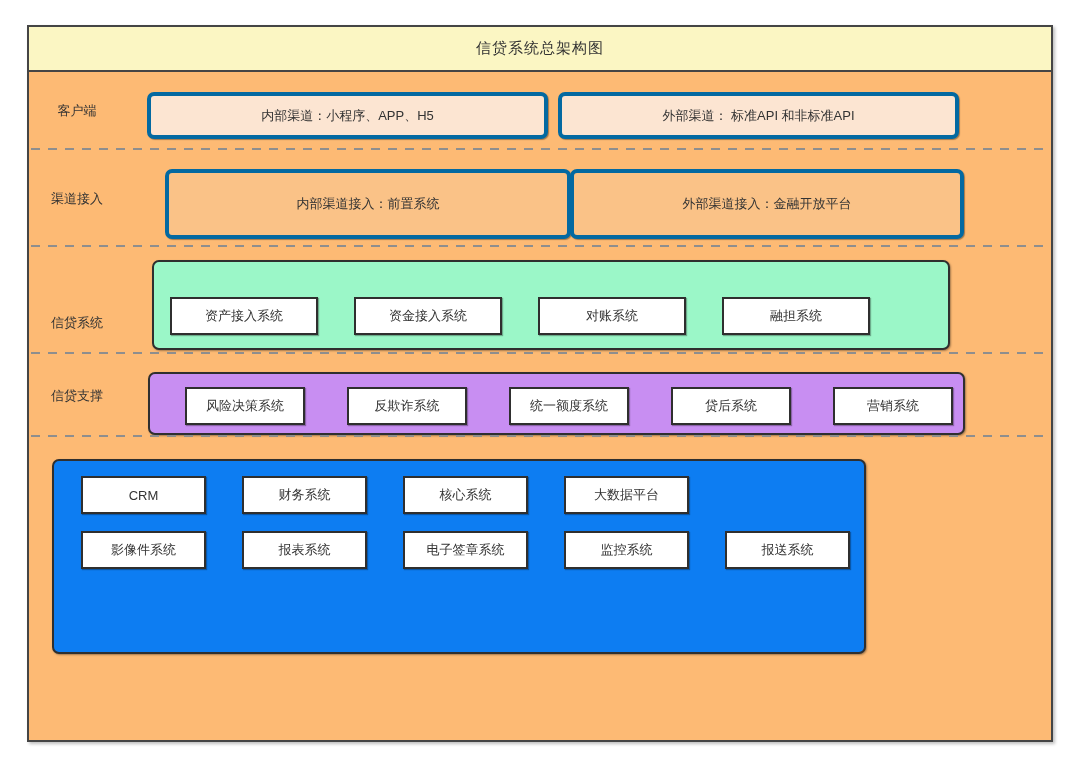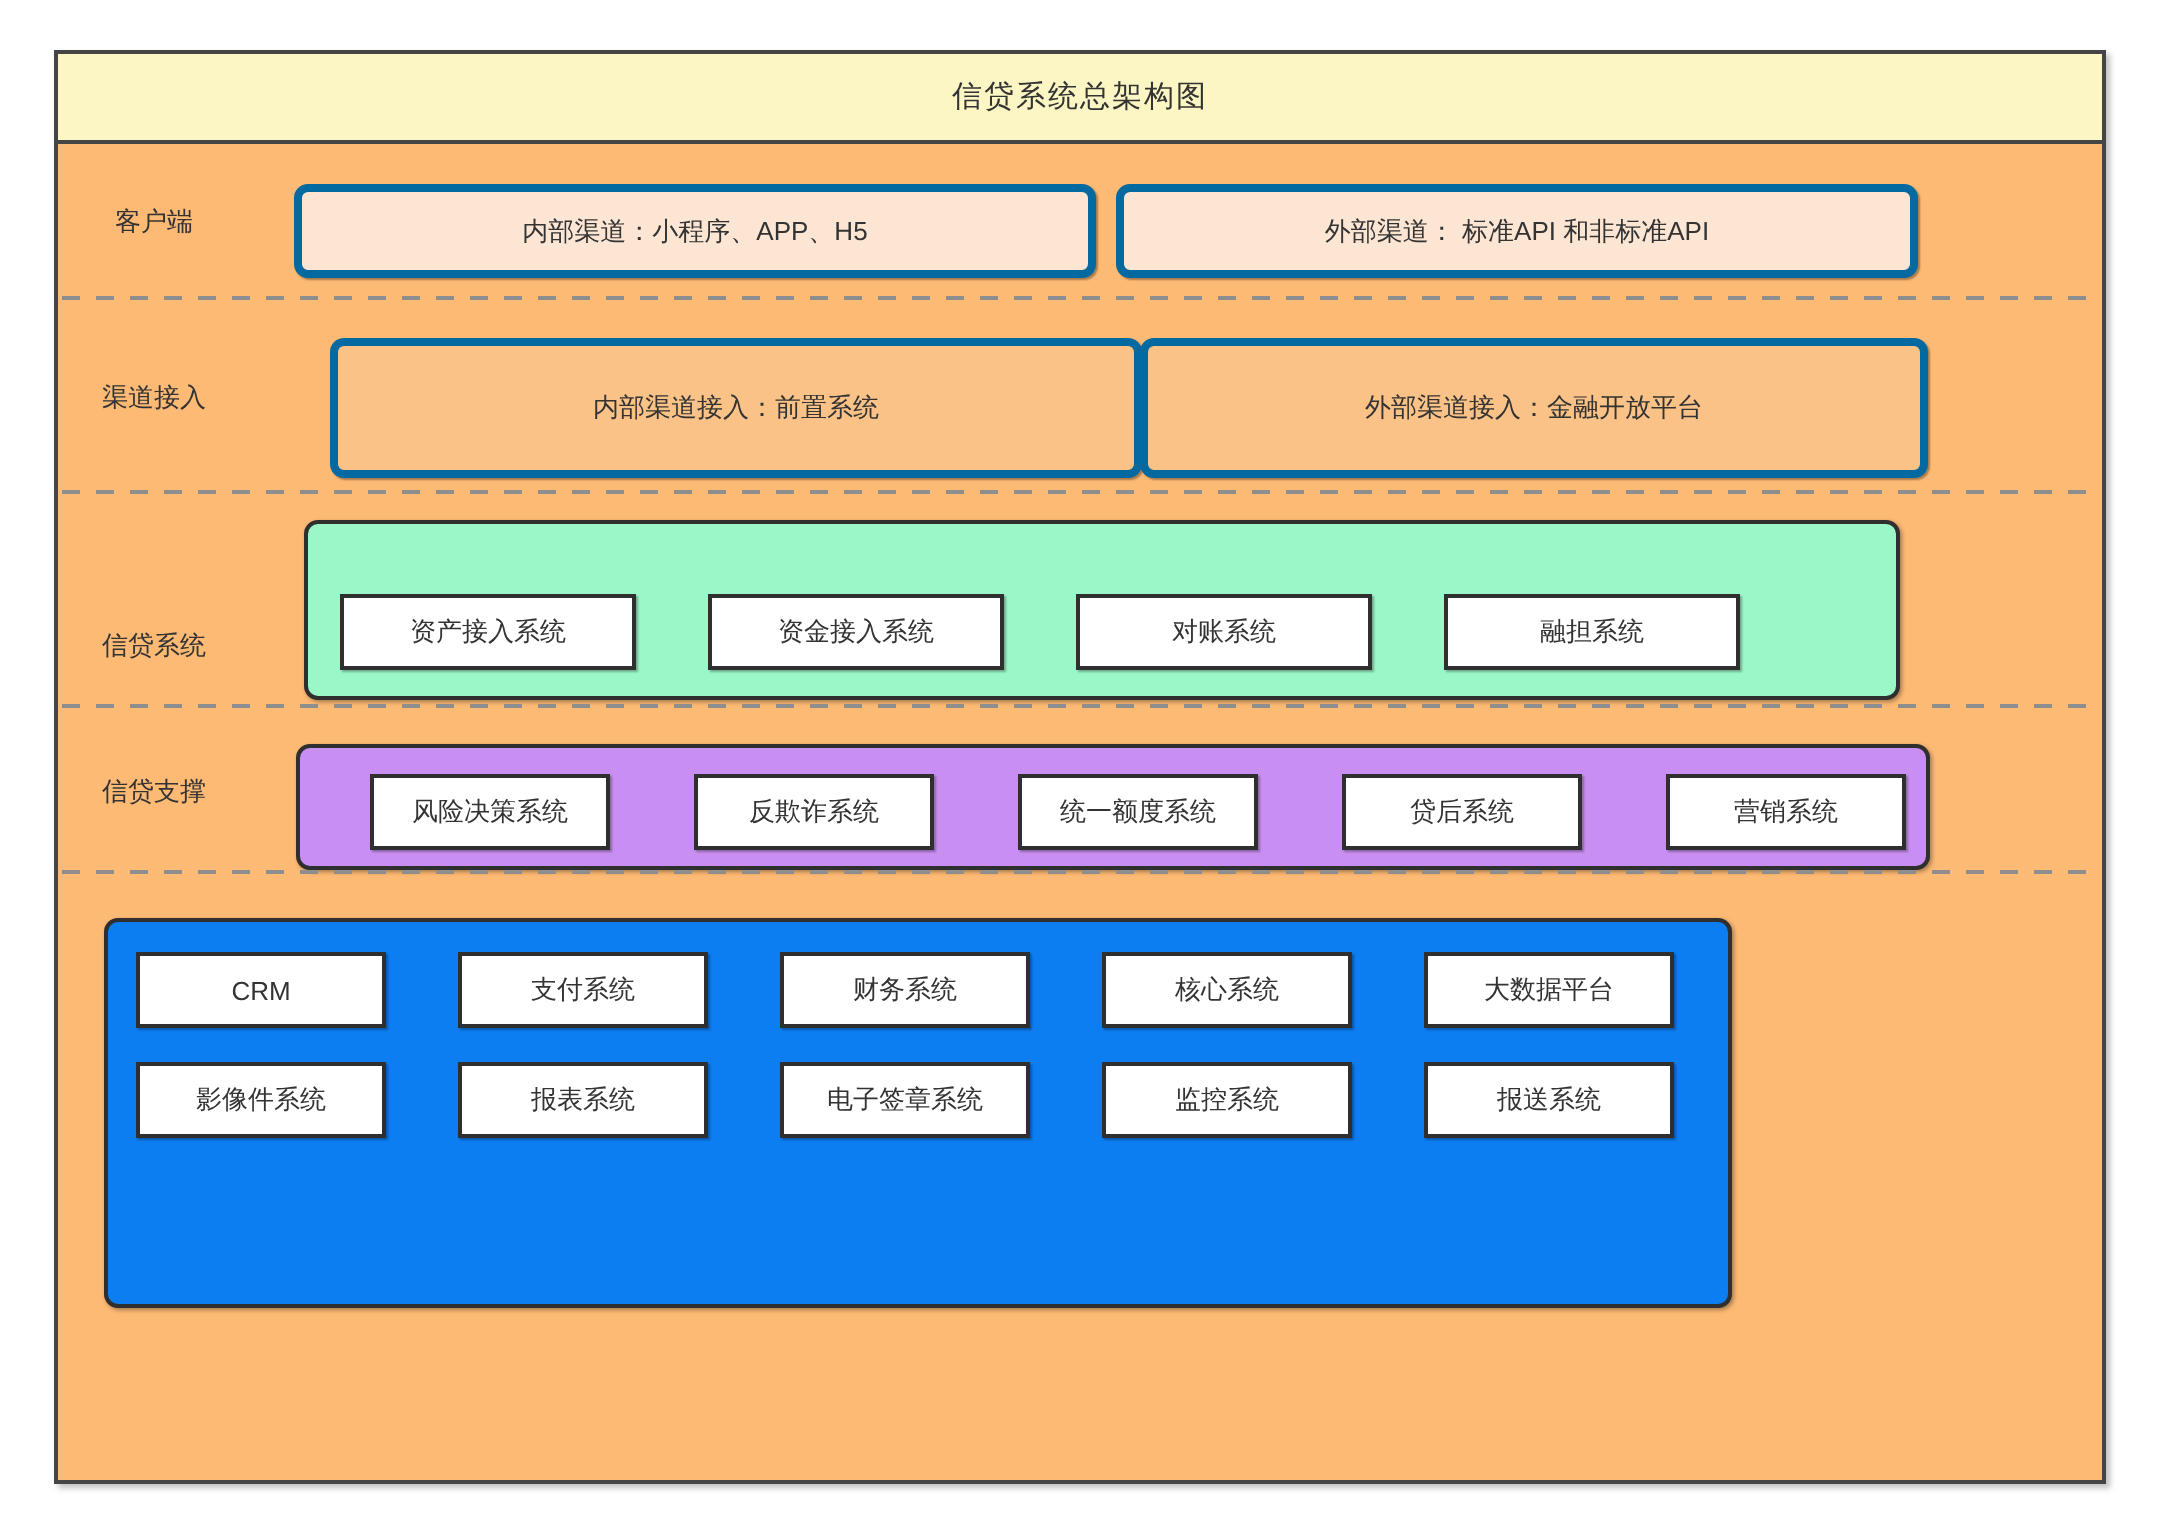--- a/index.html
+++ b/index.html
@@ -67,21 +67,21 @@
     display: flex; align-items: flex-start;
   }
   .c3 { left: 27px; top: 13px; width: 798px; height: 90px;
         background: var(--credit-container-bg, #9BF7C8);
         padding: 35px 0 0 16px; gap: 36px; }
   .c4 { left: 23px; top: 18px; width: 817px; height: 63px;
         background: var(--support-container-bg, #C88EF2);
         padding: 13px 10px 0 35px; gap: 42px; }
   .c5 { left: 23px; top: 22px; width: 814px; height: 195px;
         background: var(--base-container-bg, #0D7DF2);
-        padding: 15px 0 0 14px; flex-direction: column; gap: 17px; }
+        padding: 15px 0 0 27px; flex-direction: column; gap: 17px; }
   .grid-row { display: flex; gap: 36px; }
 
   .wbox {
     border: 2px solid #2f2f2f; background: #ffffff;
     height: 38px;
     display: flex; align-items: center; justify-content: center;
     font-size: 13px;
     box-shadow: 1px 1px 1px rgba(0,0,0,0.3);
   }
   .c3 .wbox { width: 148px; }
@@ -138,21 +138,20 @@
           <div class="wbox">营销系统</div>
         </div>
       </div>
     </div>
 
     <div class="band b5">
       <div class="band-content">
         <div class="container c5">
           <div class="grid-row">
             <div class="wbox">CRM</div>
-            <div class="wbox">支付系统</div>
             <div class="wbox">财务系统</div>
             <div class="wbox">核心系统</div>
             <div class="wbox">大数据平台</div>
           </div>
           <div class="grid-row">
             <div class="wbox">影像件系统</div>
             <div class="wbox">报表系统</div>
             <div class="wbox">电子签章系统</div>
             <div class="wbox">监控系统</div>
             <div class="wbox">报送系统</div>

